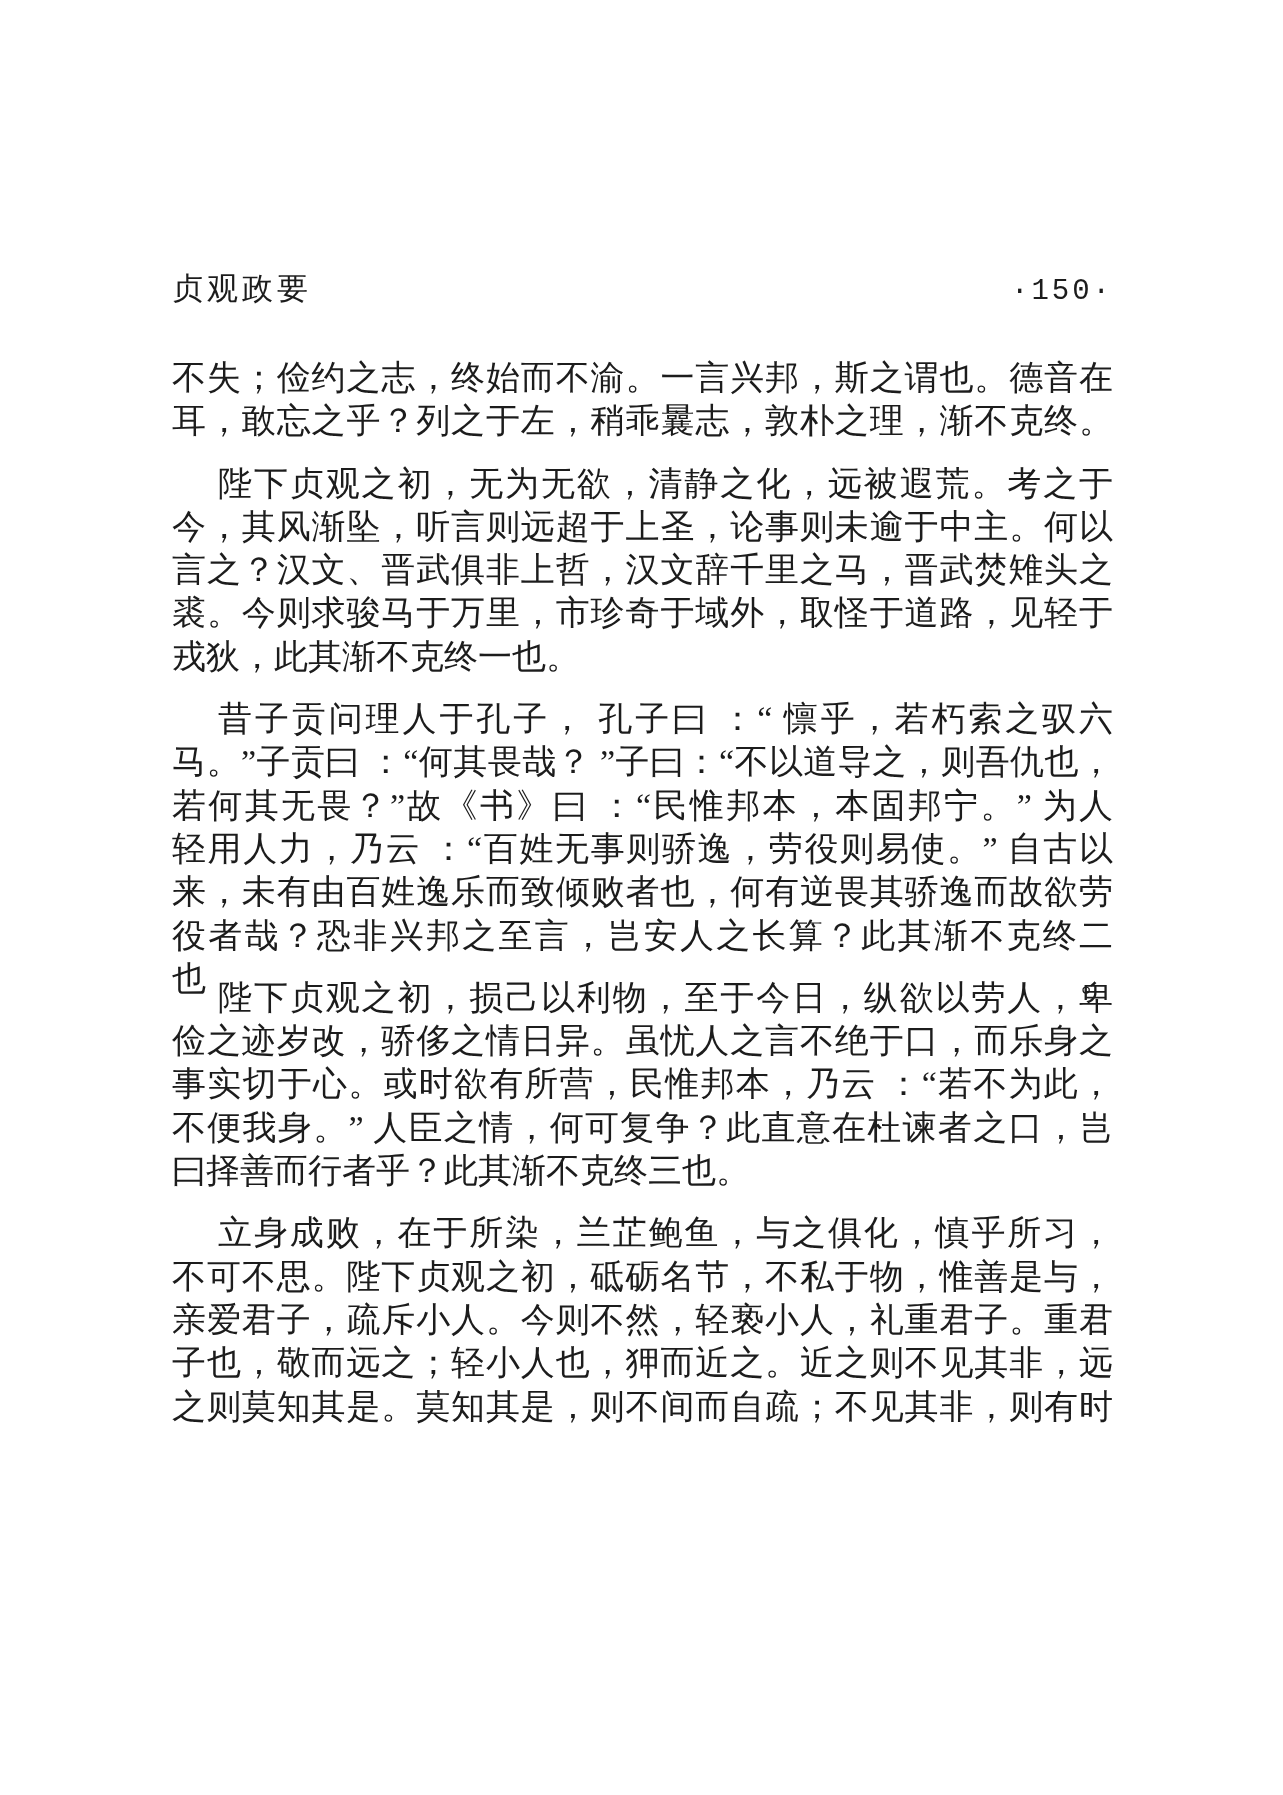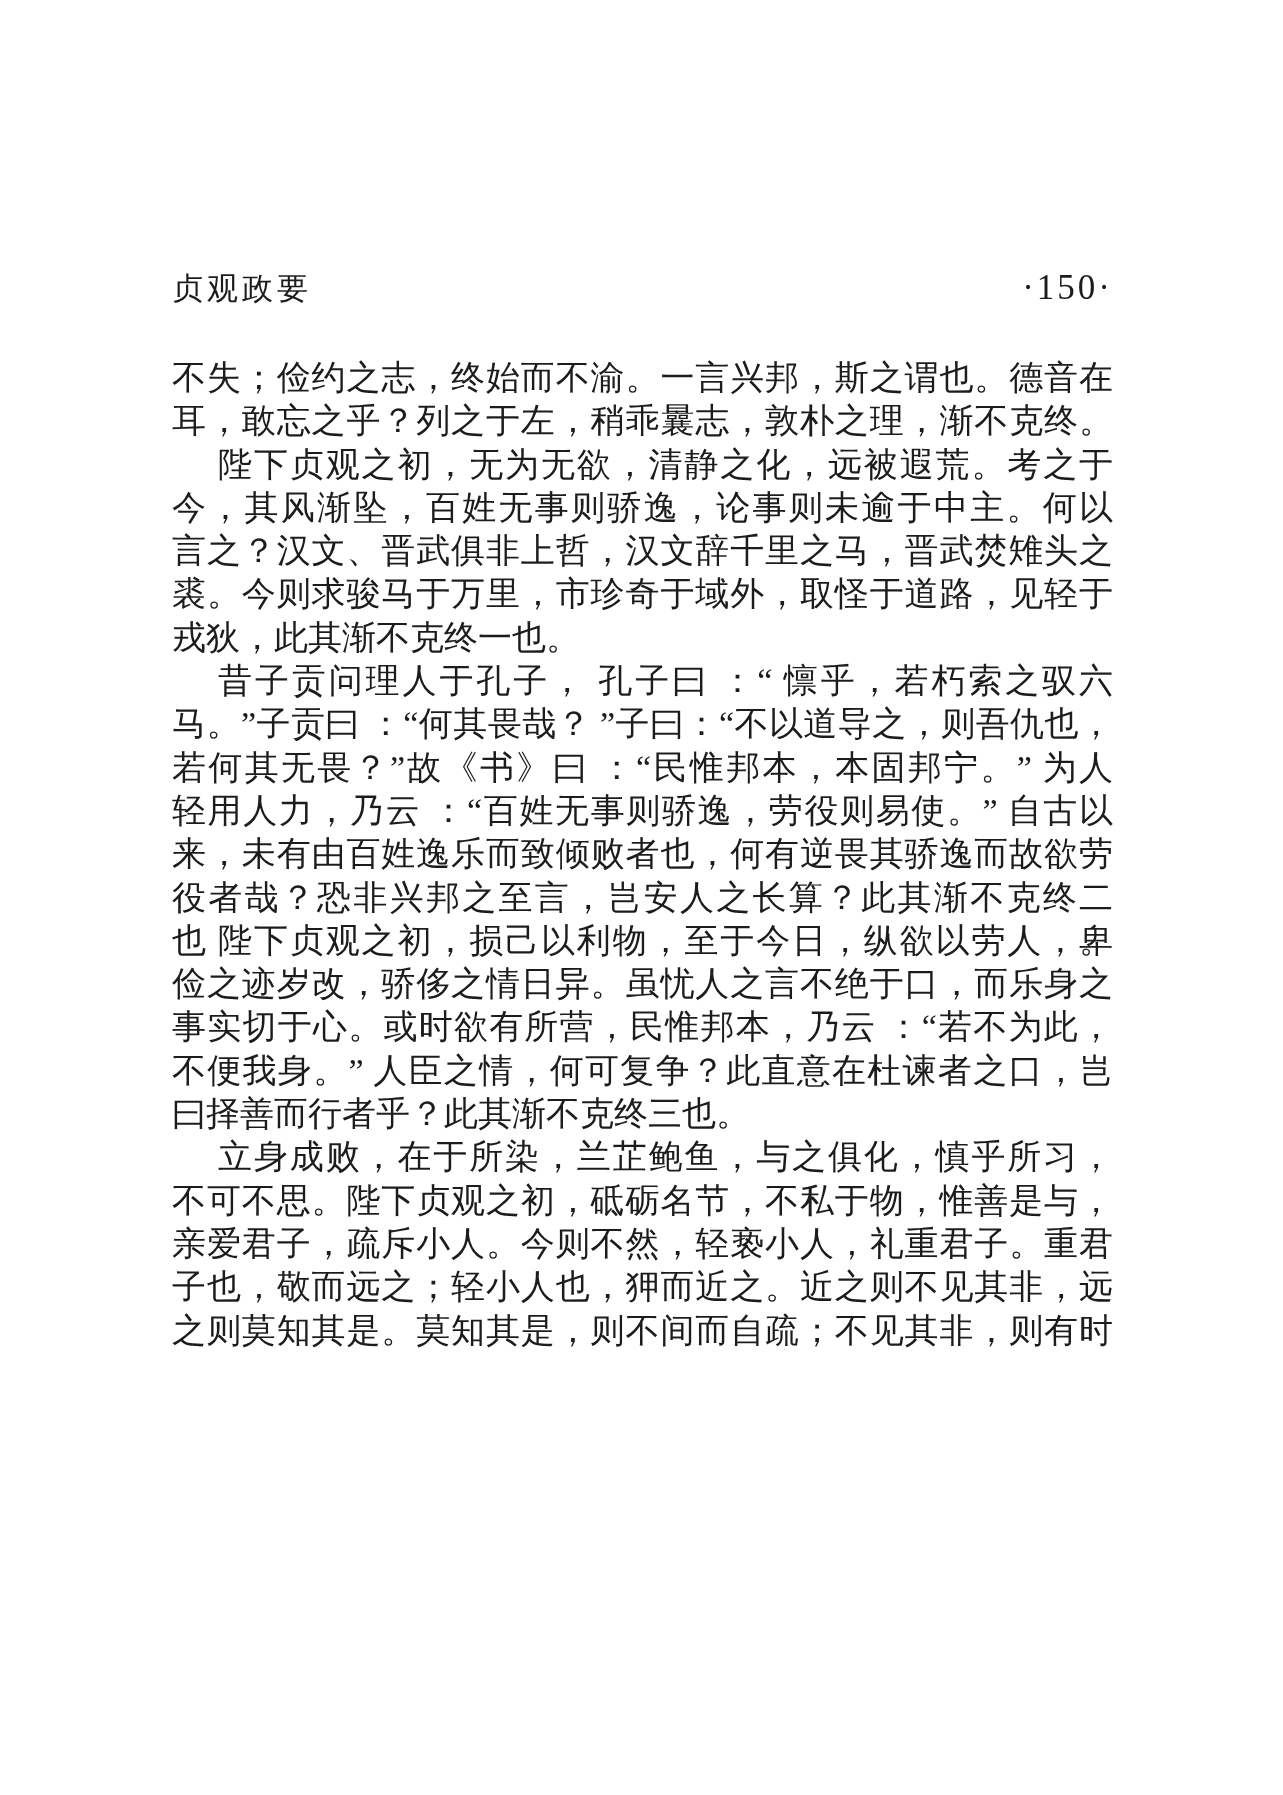--- a/index.html
+++ b/index.html
@@ -24,56 +24,58 @@
     display: flex;
     justify-content: space-between;
     align-items: baseline;
   }
   .book-title {
     font-size: 31px;
     letter-spacing: 4px;
     font-weight: normal;
   }
   .page-number {
-    font-size: 35px;
+    font-size: 29px;
     letter-spacing: 3px;
+    font-family: Liberation Mono, monospace;
   }
   .body-text {
     position: absolute;
     left: 172px;
     top: 356px;
     width: 941px;
   }
   .line {
     font-size: 34px;
     line-height: 43.3px;
     height: 43.3px;
     text-align: justify;
     white-space: normal;
   }
   .line.fill {
     text-align-last: justify;
   }
   .line.indent {
     text-indent: 46px;
+    margin-top: 19px;
   }
 </style>
 </head>
 <body>
 
 <div class="page">
   <div class="header">
     <span class="book-title">贞观政要</span>
     <span class="page-number">·150·</span>
   </div>
   <div class="body-text">
       <div class="line fill">不失；俭约之志，终始而不渝。一言兴邦，斯之谓也。德音在</div>
       <div class="line fill">耳，敢忘之乎？列之于左，稍乖曩志，敦朴之理，渐不克终。</div>
       <div class="line indent fill">陛下贞观之初，无为无欲，清静之化，远被遐荒。考之于</div>
-      <div class="line fill">今，其风渐坠，百姓无事则骄逸，论事则未逾于中主。何以</div>
+      <div class="line fill">今，其风渐坠，听言则远超于上圣，论事则未逾于中主。何以</div>
       <div class="line fill">言之？汉文、晋武俱非上哲，汉文辞千里之马，晋武焚雉头之</div>
       <div class="line fill">裘。今则求骏马于万里，市珍奇于域外，取怪于道路，见轻于</div>
       <div class="line">戎狄，此其渐不克终一也。</div>
       <div class="line indent fill">昔子贡问理人于孔子， 孔子曰 ：“ 懔乎，若朽索之驭六</div>
       <div class="line fill">马。”子贡曰 ：“何其畏哉？ ”子曰：“不以道导之，则吾仇也，</div>
       <div class="line fill">若何其无畏？”故《书》曰 ：“民惟邦本，本固邦宁。” 为人</div>
       <div class="line fill">轻用人力，乃云 ：“百姓无事则骄逸，劳役则易使。” 自古以</div>
       <div class="line fill">来，未有由百姓逸乐而致倾败者也，何有逆畏其骄逸而故欲劳</div>
       <div class="line fill">役者哉？恐非兴邦之至言，岂安人之长算？此其渐不克终二也。</div>
       <div class="line indent fill">陛下贞观之初，损己以利物，至于今日，纵欲以劳人，卑</div>

